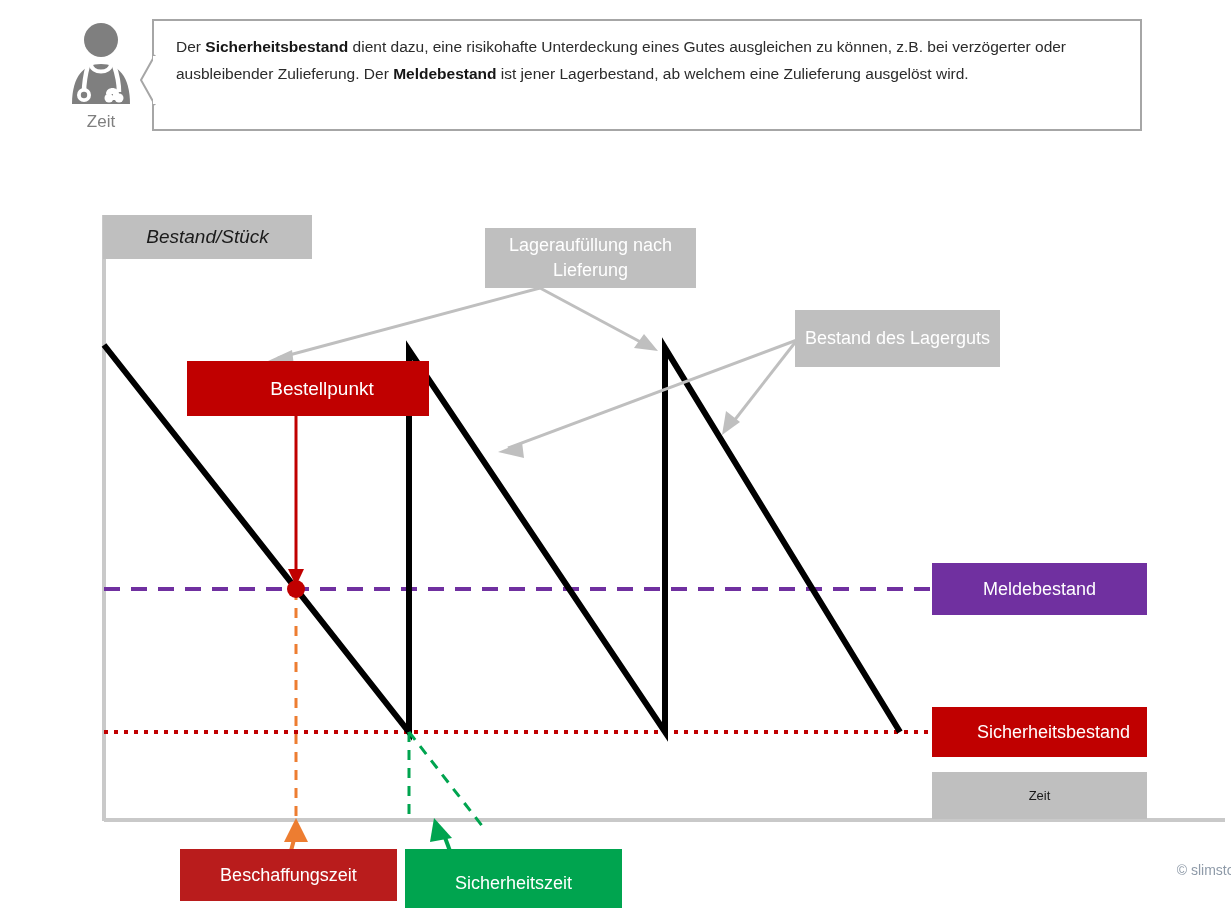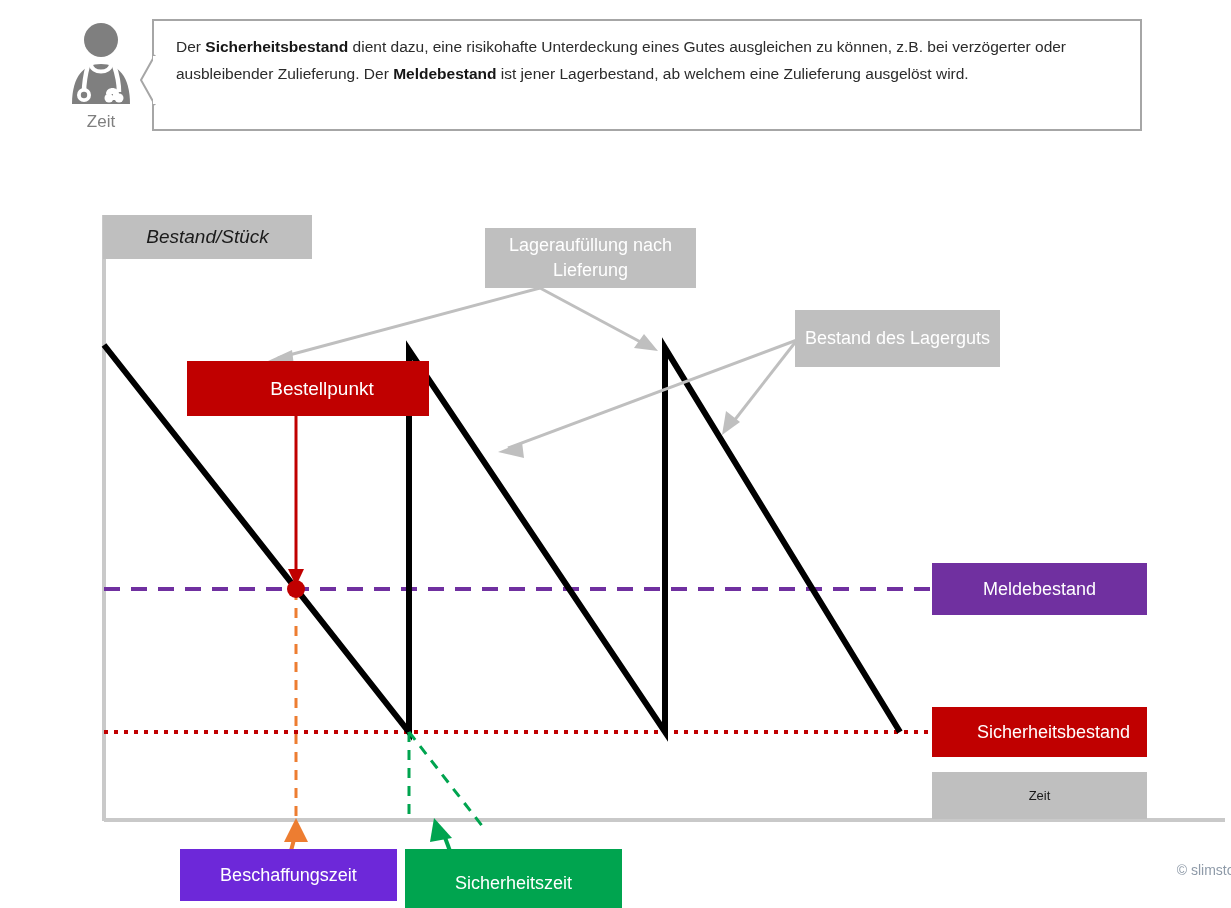--- a/index.html
+++ b/index.html
@@ -26,21 +26,21 @@
   
   #chart-area{left:0;top:150px;width:1231px;height:758px;}
 
   
   .lblbox{box-sizing:border-box;display:flex;align-items:center;
     justify-content:center;text-align:center;}
   .gray-dark{background:#bfbfbf;color:#1a1a1a;}
   .gray-white{background:#bfbfbf;color:#ffffff;}
   .red-box{background:#c00000;color:#ffffff;padding-left:28px;}
   .purple-box{background:#7030a0;color:#ffffff;}
-  .orange-box{background:#6d28d9;color:#ffffff;}
+  .orange-box{background:#b91c1c;color:#ffffff;}
   .green-box{background:#00a44f;color:#ffffff;}
 
   #box-bestand{left:103px;top:215px;width:209px;height:44px;font-size:19px;font-style:italic;}
   #box-bestellpunkt{left:187px;top:361px;width:242px;height:55px;font-size:19px;}
   #box-lagerauffuellung{left:485px;top:228px;width:211px;height:60px;font-size:18px;
     line-height:25px;}
   #box-nutzung{left:795px;top:310px;width:205px;height:57px;font-size:18px;
     line-height:25px;}
   #box-meldebestand{left:932px;top:563px;width:215px;height:52px;font-size:18px;}
   #box-sicherheitsbestand{left:932px;top:707px;width:215px;height:50px;font-size:18px;}

